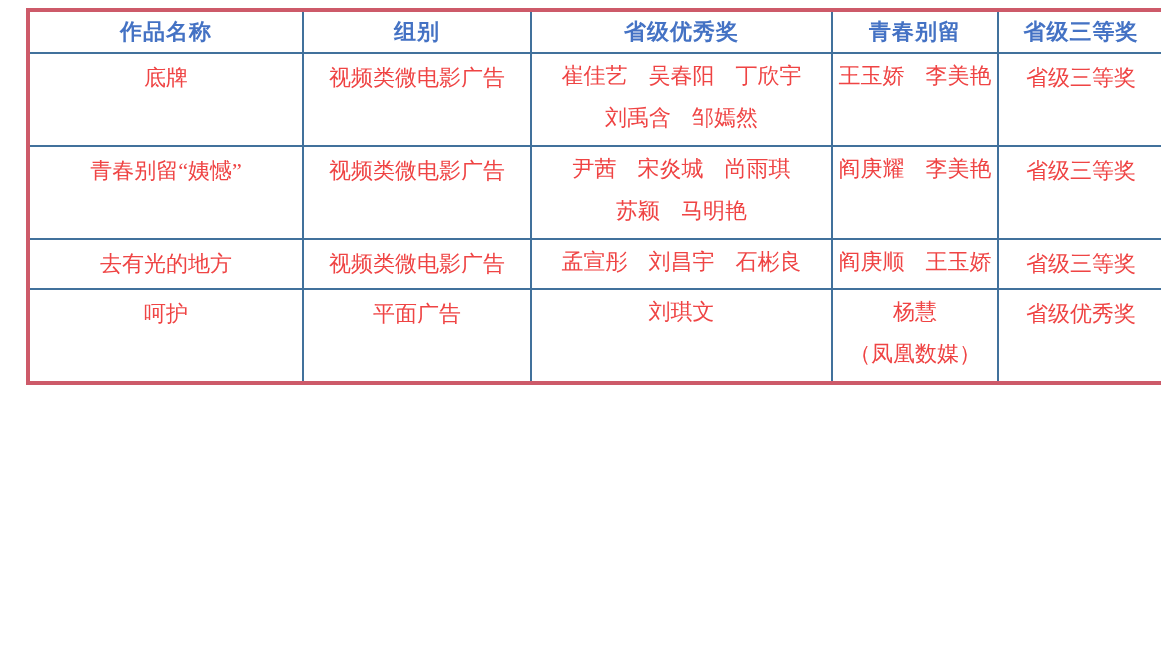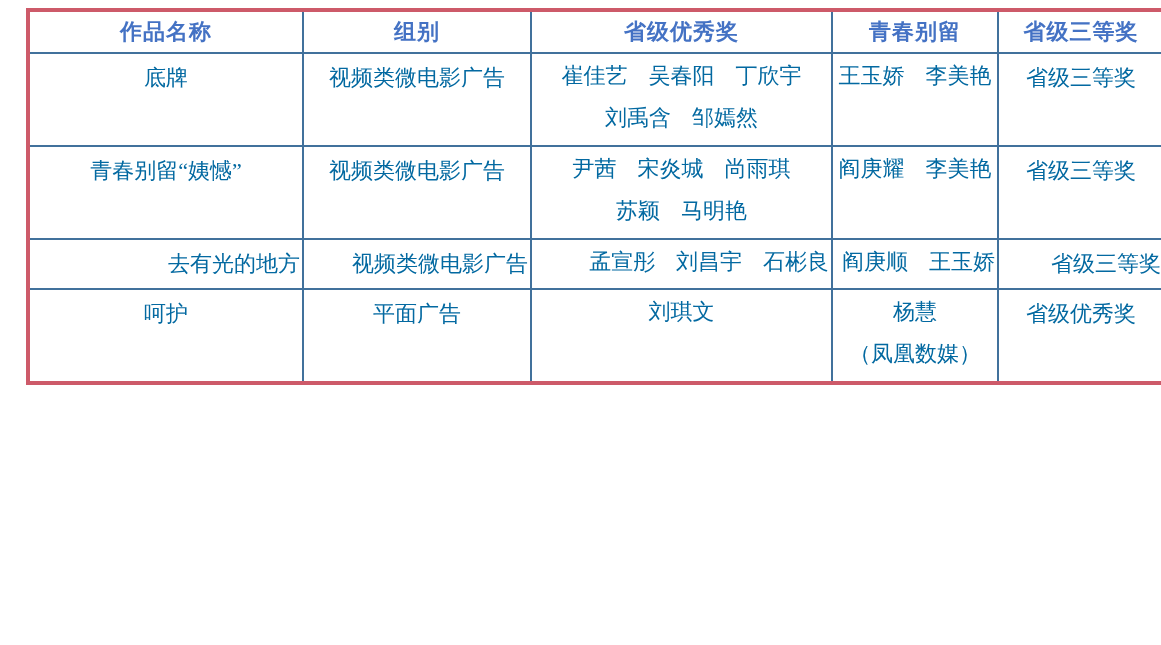--- a/index.html
+++ b/index.html
@@ -34,25 +34,25 @@
     height: 38px;
     vertical-align: middle;
     color: #4472c4;
     font-weight: bold;
     letter-spacing: 1px;
   }
   table.awards td {
     vertical-align: top;
     padding: 3px 2px 0 2px;
     line-height: 42px;
-    color: #0369a1;
+    color: #ef4444;
     word-spacing: 0.35em;
   }
   tr.h2 td { height: 88px; }
-  tr.h1 td { height: 45px; text-align: right; }
+  tr.h1 td { height: 45px; }
   .line { display: block; font-family: Liberation Mono, monospace; }
 </style>
 </head>
 <body>
 
 <div class="page">
   <table class="awards">
     <colgroup>
       <col style="width:275px">
         <col style="width:228px">

